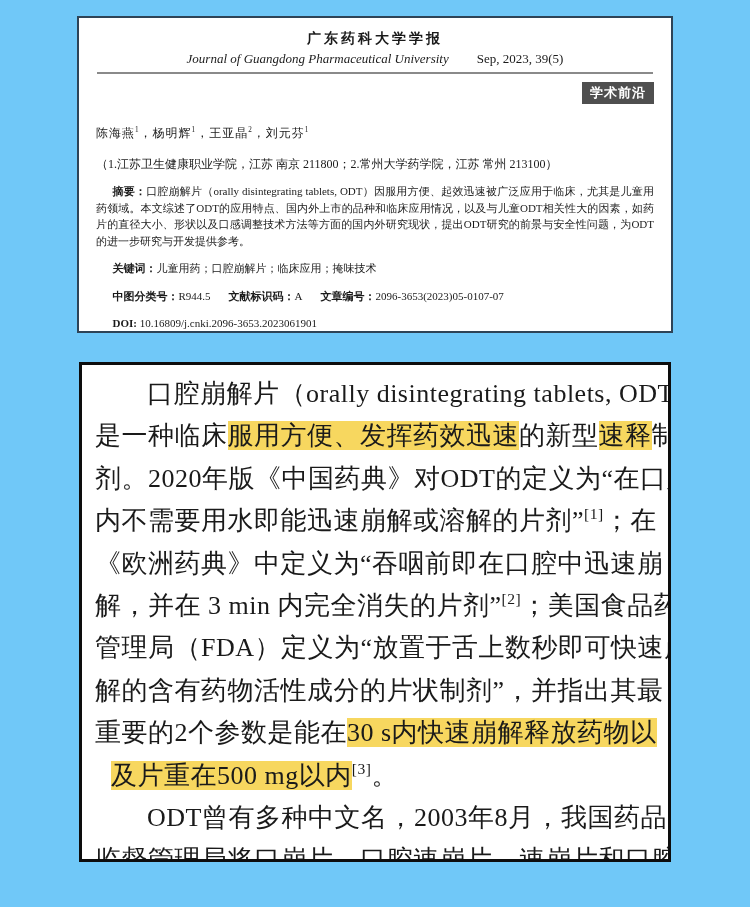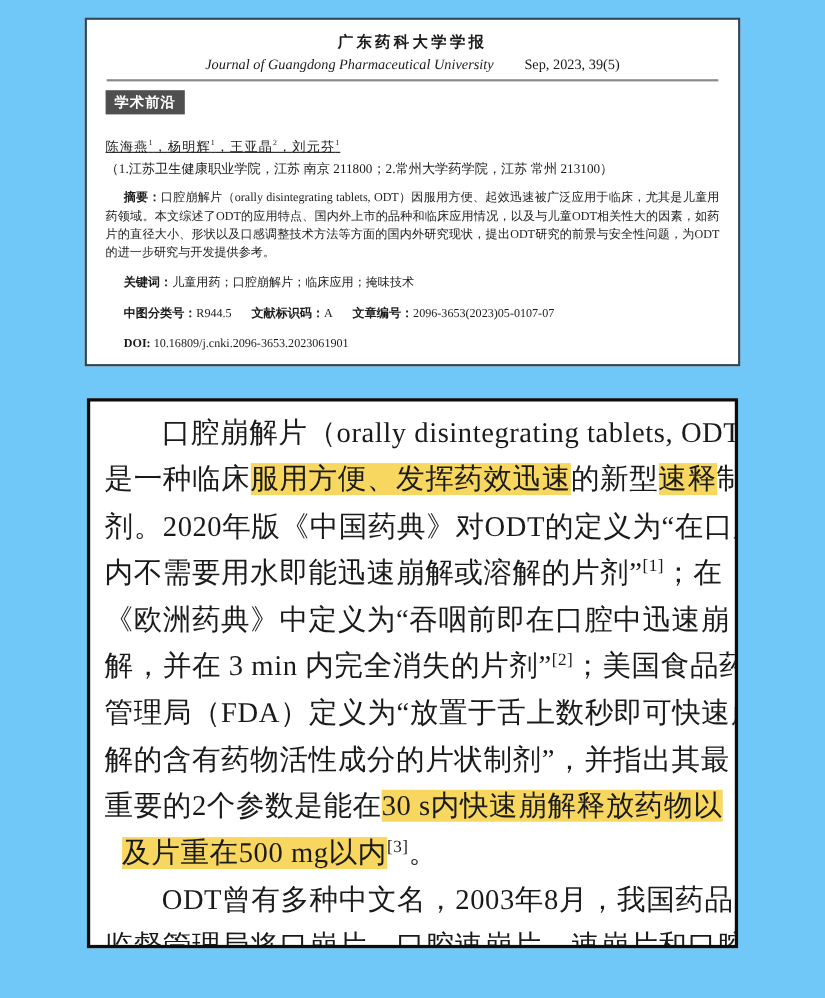--- a/index.html
+++ b/index.html
@@ -15,29 +15,29 @@
   .card1 {
     position:absolute; left:77px; top:16px; width:596px; height:317px;
     background:#ffffff; border:2px solid #2e4457;
     padding:10px 17px 6px 17px; overflow:hidden;
   }
   .jname { text-align:center; font-weight:bold; font-size:14px; letter-spacing:3px; margin-top:2px; }
   .jen-row { display:flex; justify-content:center; gap:28px; font-size:13px; margin-top:3px; }
   .jen { font-style:italic; }
   .jissue { font-style:normal; }
   .rule { border:0; border-top:2px solid #8a8a8a; margin:5px 1px 0 1px; }
-  .badge-row { display:flex; margin-top:8px; }
+  .badge-row { display:flex; justify-content:flex-end; margin-top:8px; }
   .badge {
     background:#4f4f4f; color:#ffffff; font-family:"Liberation Sans",sans-serif;
     font-weight:bold; font-size:13px; padding:2px 8px; letter-spacing:1px;
   }
   .art-title { font-size:24px; font-weight:600; margin-top:11px; letter-spacing:1px; }
-  .authors { font-size:12px; margin-top:21px; letter-spacing:1px;text-decoration:underline; }
+  .authors { font-size:12px; margin-top:21px; letter-spacing:1px; }
   .authors sup, .supref { font-size:0.6em; vertical-align:super; }
-  .affil { font-size:12px; margin-top:3px; }
+  .affil { font-size:12px; margin-top:14px; }
   .meta { margin-top:10px; font-size:11px; line-height:16.5px; }
   .abstract { text-align:justify; text-indent:1.5em; }
   .meta-line { padding-left:1.5em; margin-top:11px; }
   .blab { font-weight:bold; }
   .gap { display:inline-block; width:18px; }
 
   
   .card2 {
     position:absolute; left:79px; top:362px; width:592px; height:500px;
     background:#ffffff; border:3px solid #0d0d0d;

